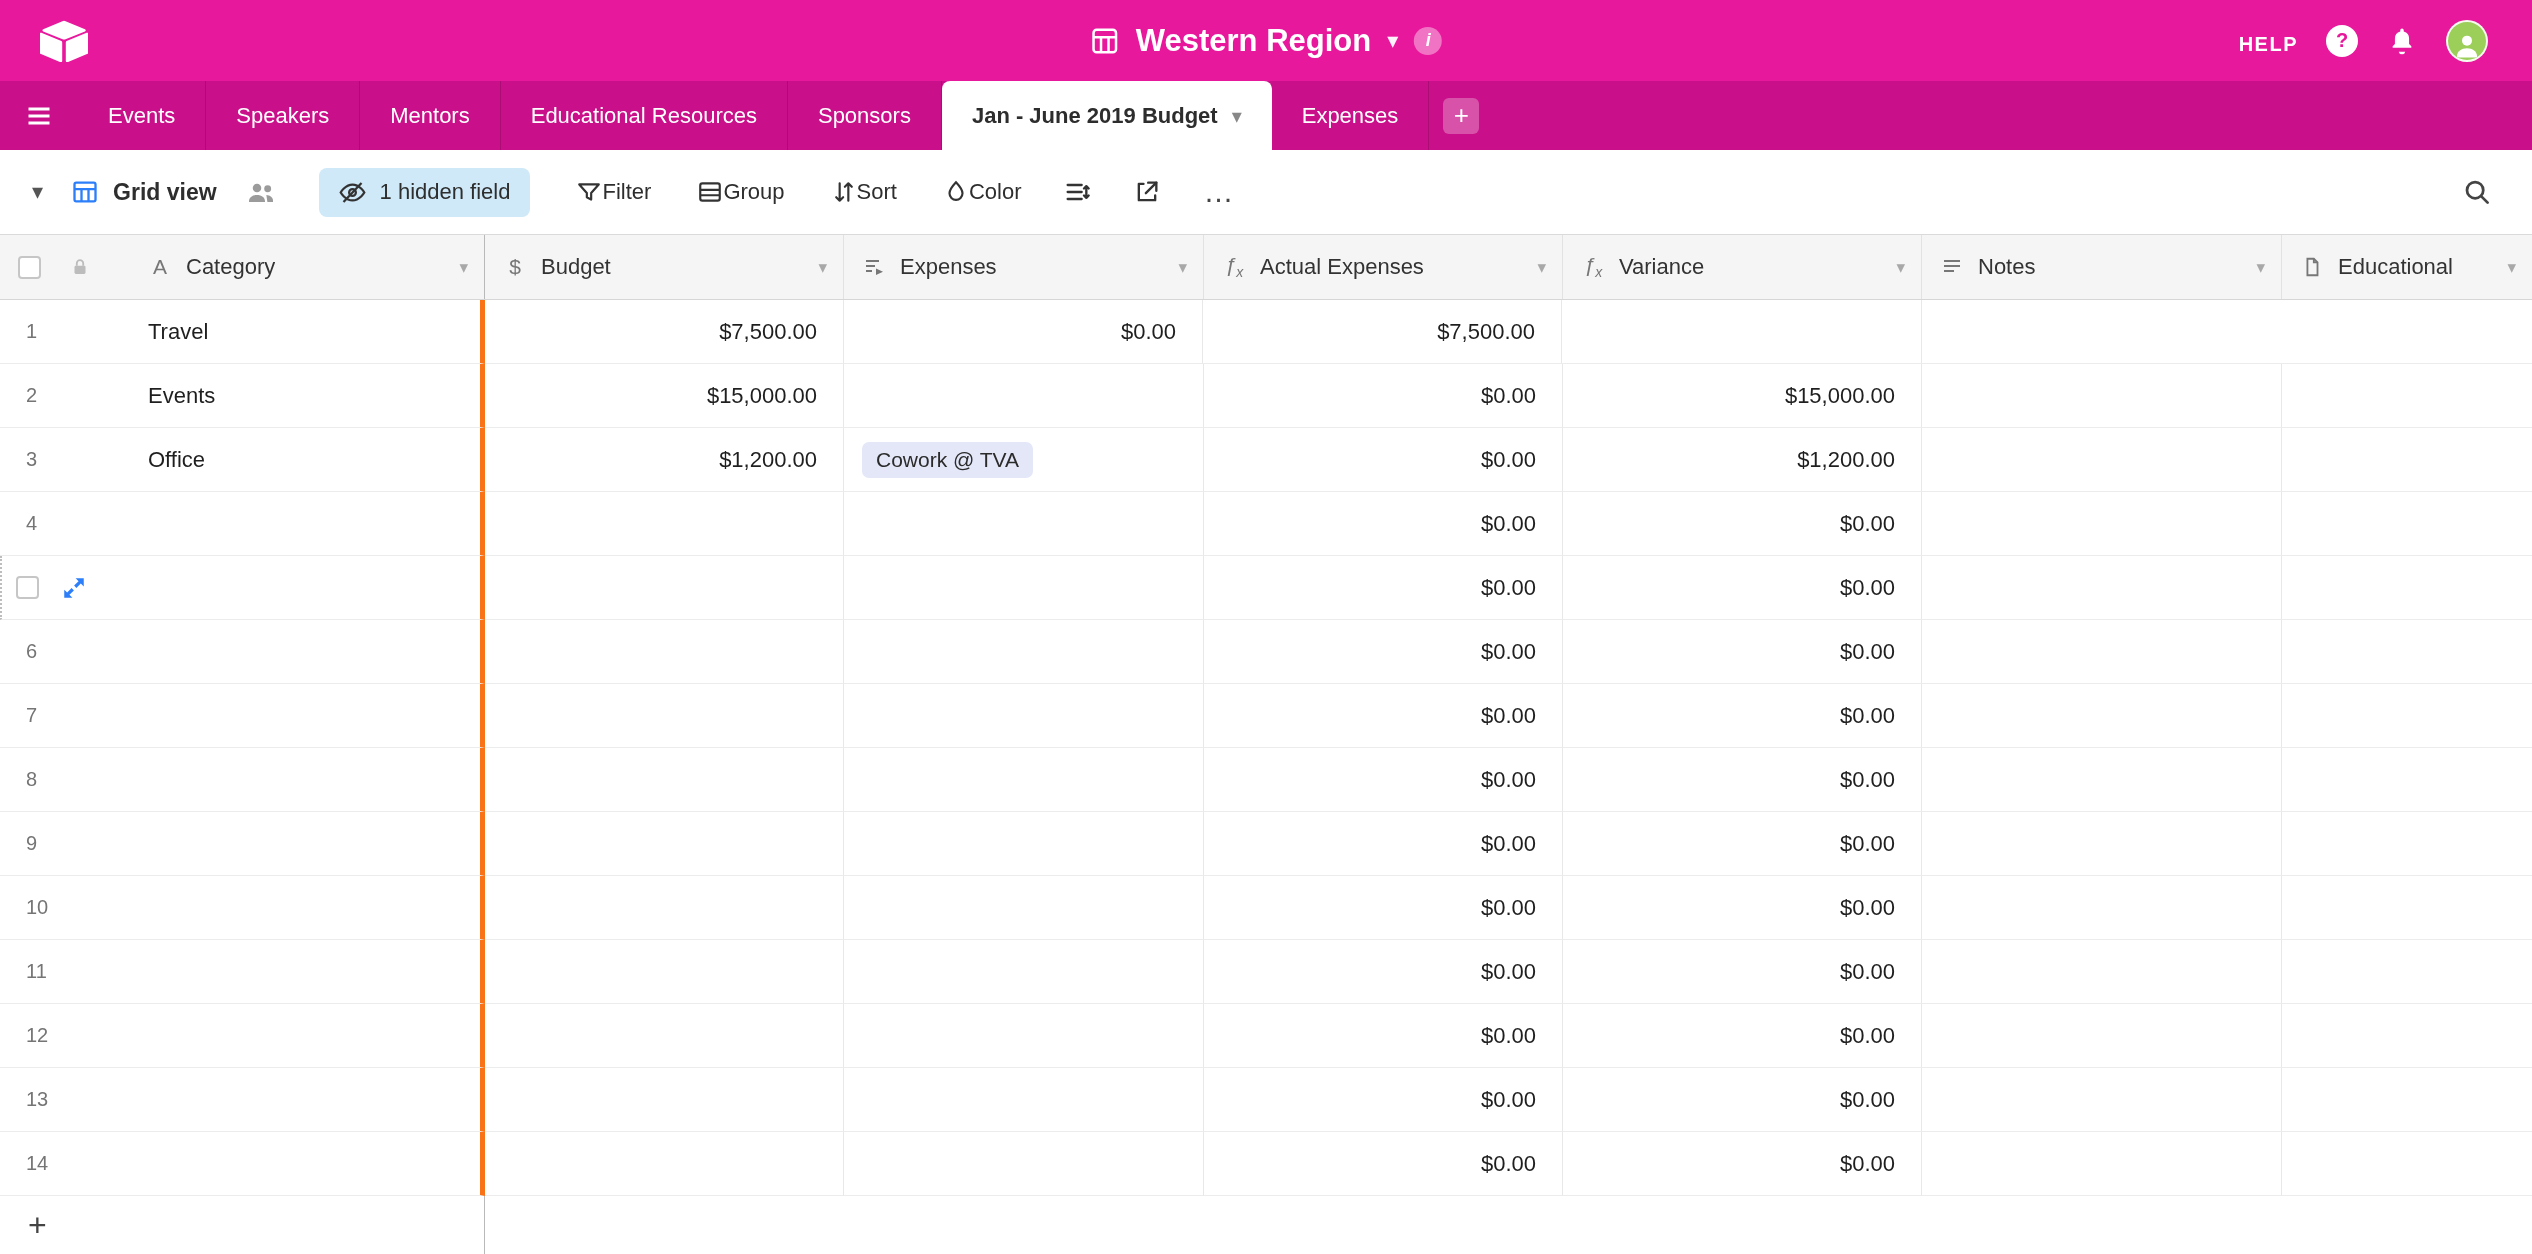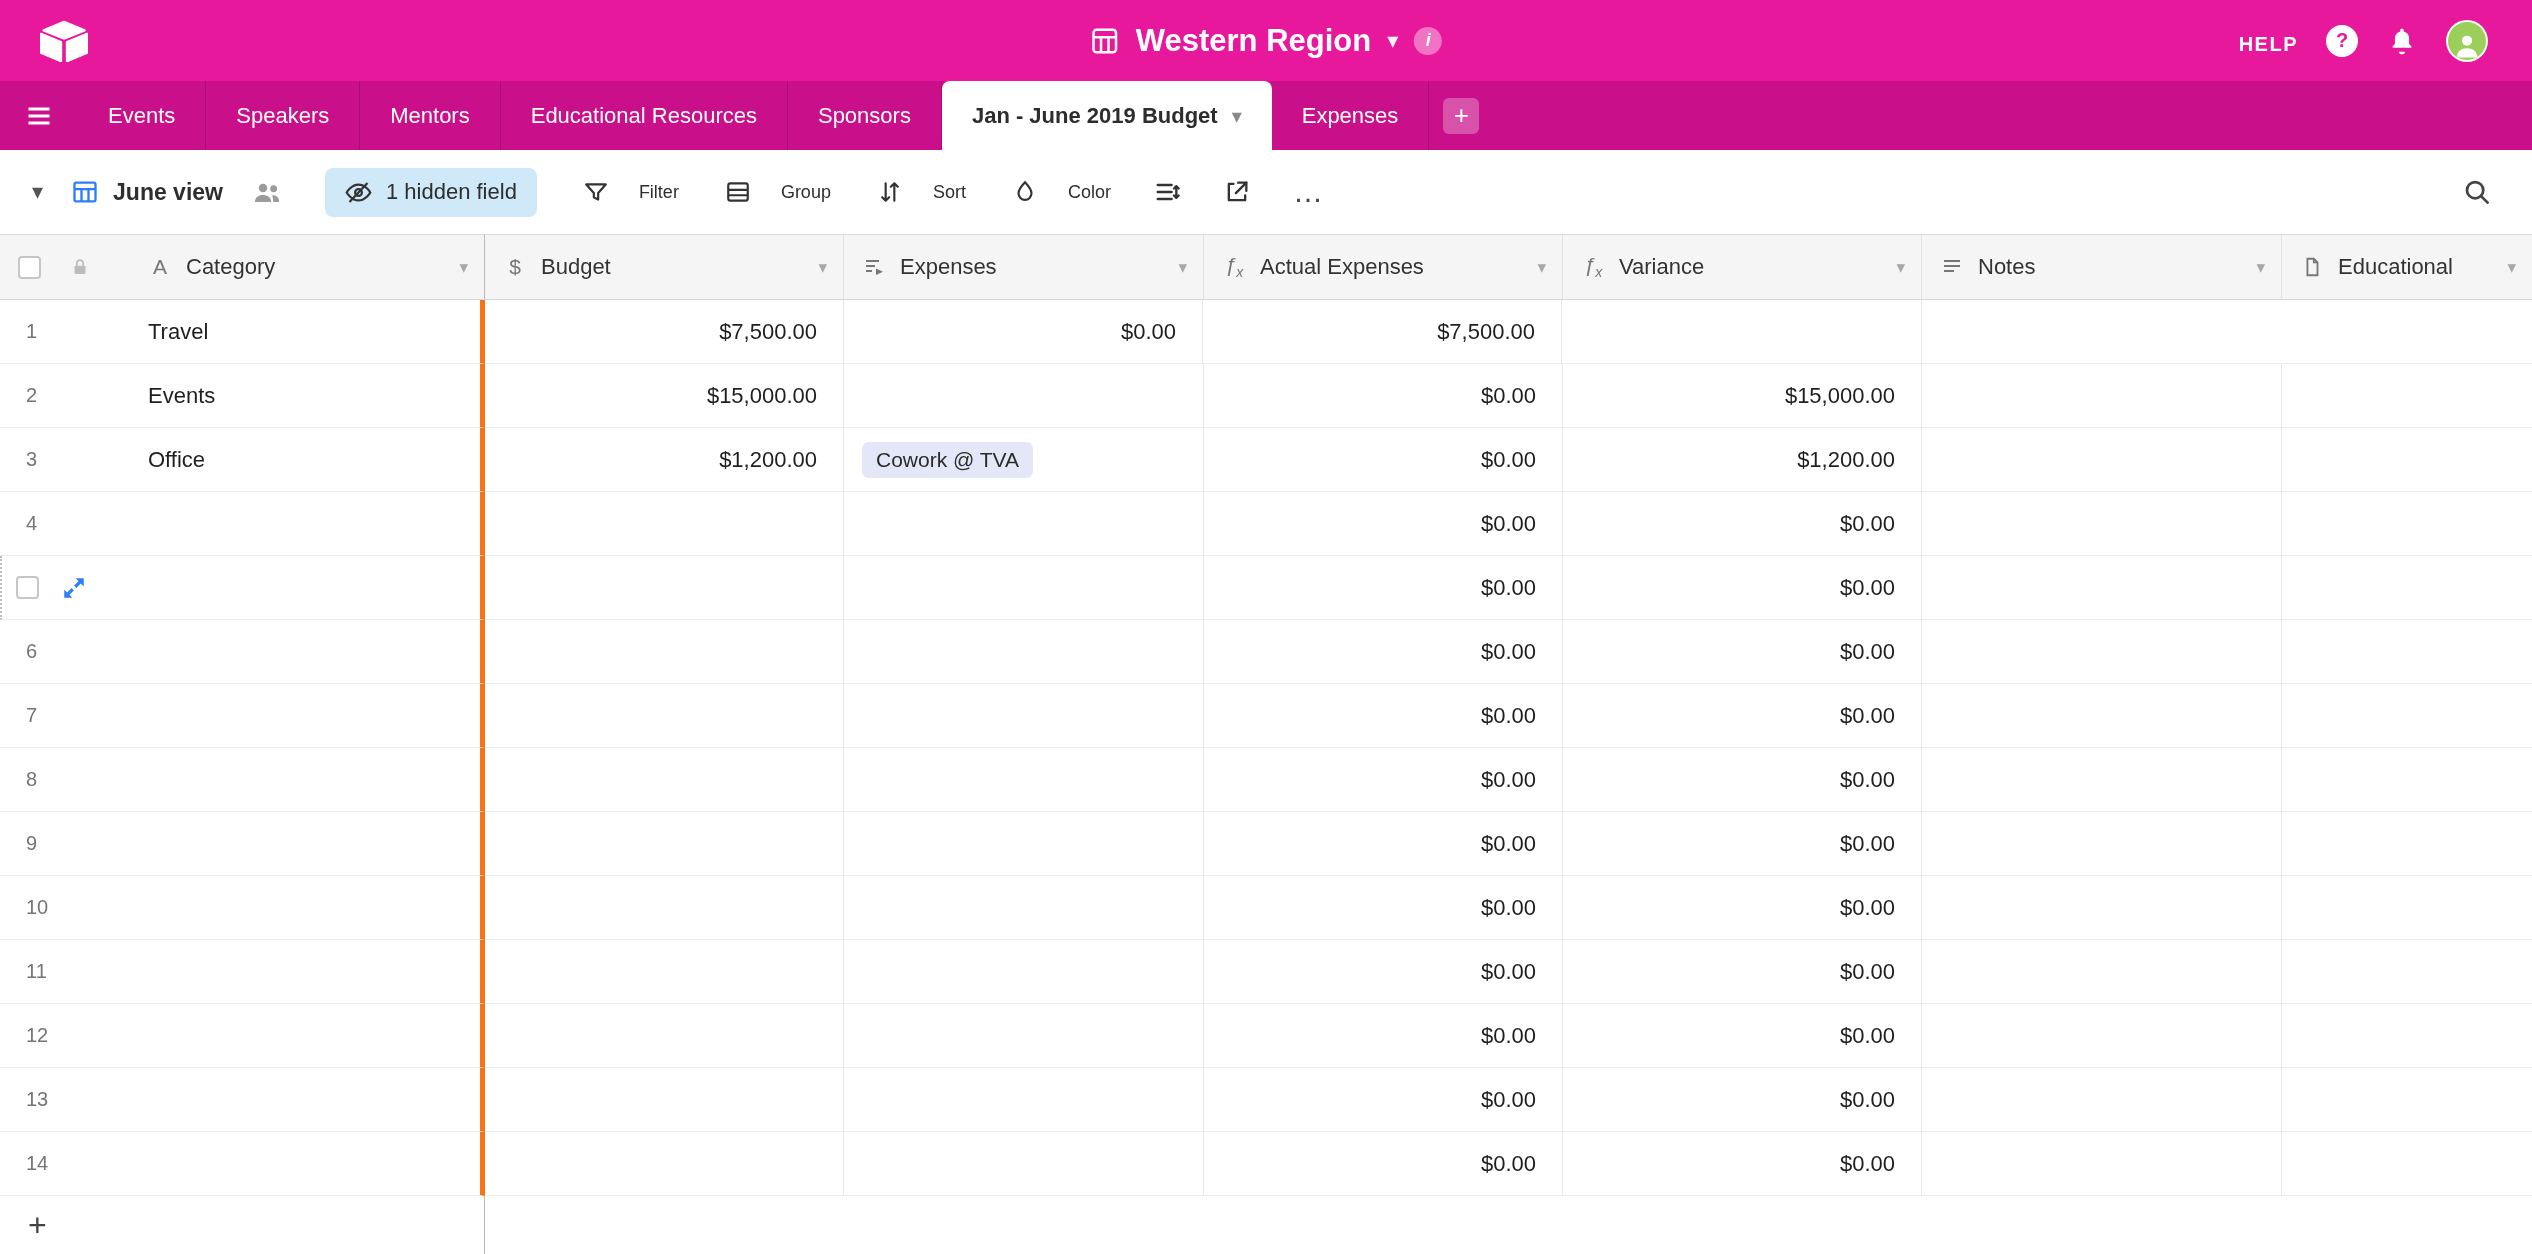--- a/index.html
+++ b/index.html
@@ -43,21 +43,21 @@
     font-size:19px;letter-spacing:2px;font-weight:600;}
   .blocks{display:flex;align-items:center;gap:12px;font-size:19px;letter-spacing:2px;font-weight:700;}
 
   
   .toolbar{display:flex;align-items:center;height:84px;background:#fff;padding:0 32px;color:#333;}
   .tb-caret{font-size:22px;color:#555;margin-right:28px;}
   .viewname{display:flex;align-items:center;gap:14px;font-size:23px;font-weight:600;color:#2e2e2e;}
   .people{margin-left:28px;display:flex;}
   .hidden-pill{margin-left:42px;display:flex;align-items:center;gap:14px;background:var(--hidden-pill-bg);
     border-radius:8px;padding:11px 20px;font-size:22px;color:#2e2e2e;}
-  .tb-btn{margin-left:46px;display:flex;align-items:center;gap:30px;font-size:18px;color:#2e2e2e;}
+  .tb-btn{margin-left:46px;display:flex;align-items:center;gap:0;font-size:22px;color:#2e2e2e;}
   .tb-icon-btn{margin-left:42px;display:flex;align-items:center;}
   .ellipsis{margin-left:42px;font-size:30px;color:#444;letter-spacing:2px;line-height:20px;}
   .search-btn{margin-left:auto;display:flex;margin-right:8px;}
 
   
   .gridhead{display:flex;height:66px;background:#f5f5f5;border-top:1px solid #dadada;border-bottom:1px solid #d6d6d6;}
   .rowhead{width:130px;display:flex;align-items:center;padding:0 14px 0 18px;flex:none;}
   .checkbox{width:23px;height:23px;border:2px solid #c6c6c6;border-radius:4px;background:#fff;flex:none;}
   .rowhead .lock{margin-left:28px;display:flex;}
   .hcell{display:flex;align-items:center;padding:0 16px;gap:12px;border-right:1px solid #e2e2e2;
@@ -164,21 +164,21 @@
 
 <div class="toolbar">
   <span class="tb-caret">▾</span>
   <span class="viewname">
     <span style="display:flex;">
       <svg width="28" height="28" viewBox="0 0 24 24" fill="none" stroke="#2d7ff9" stroke-width="2">
         <rect x="3" y="4" width="18" height="16" rx="1.5"></rect>
           <path d="M3 9.5h18M9 9.5V20M15 9.5V20"></path>
       </svg>
     </span>
-    <span>June view</span>
+    <span>Grid view</span>
   </span>
   <span class="people">
     <svg width="32" height="32" viewBox="0 0 24 24" fill="#9b9b9b">
       <circle cx="9" cy="9" r="3.2"></circle>
         <path d="M3 19c0-3 2.7-4.8 6-4.8s6 1.8 6 4.8v.5H3Z"></path>
       <circle cx="17" cy="9.5" r="2.6"></circle>
         <path d="M16 14.2c2.8.2 5 1.8 5 4.3v1h-4.2"></path>
     </svg>
   </span>
   <span class="hidden-pill">

